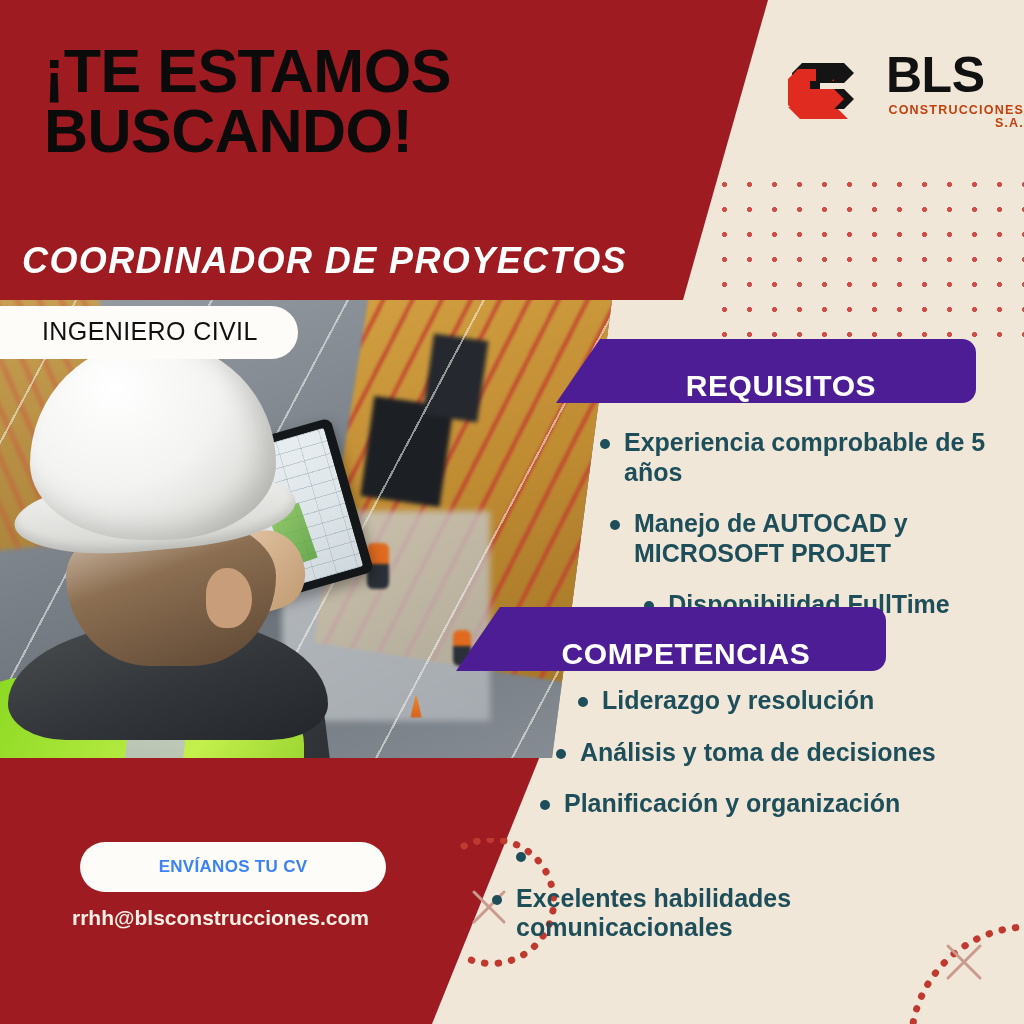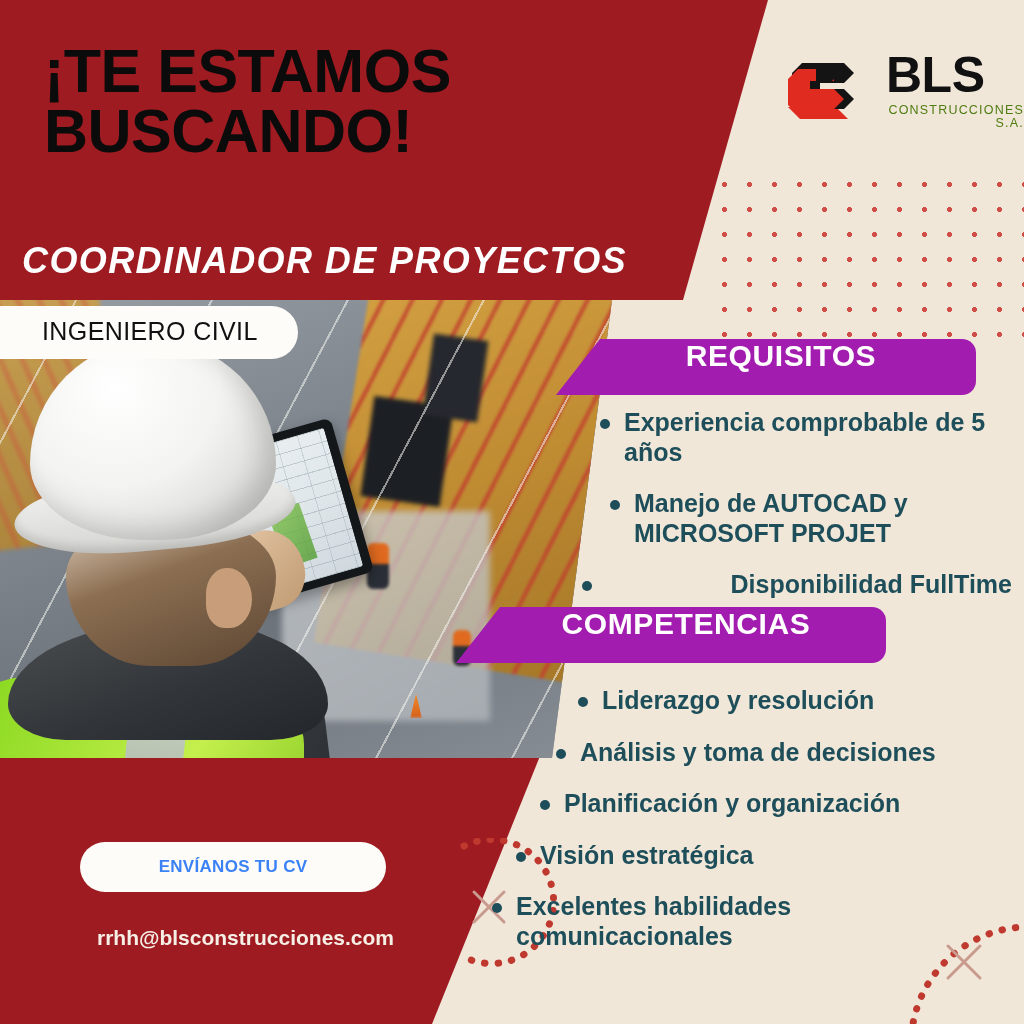--- a/index.html
+++ b/index.html
@@ -310,34 +310,34 @@
     display: block;
     font-size: 50px;
     font-weight: 700;
     letter-spacing: -.5px;
     color: #111111;
   }
   .logo-sub {
     display: block;
     margin-top: 4px;
     font-size: 12.5px;
-    font-weight: 400;
+    font-weight: 700;
     letter-spacing: 1.2px;
-    color: #4d7c0f;
+    color: #c2410c;
     text-align: right;
   }
 
   
   .banner {
     position: absolute;
-    height: 56px;
-    background: #a21caf;
+    height: 64px;
+    background: #4c1d95;
     z-index: 6;
     display: flex;
-    align-items: flex-start;
+    align-items: flex-end;
     justify-content: center;
     clip-path: polygon(44px 0, 100% 0, 100% 100%, 0 100%);
     border-radius: 0 14px 14px 0;
   }
   .banner span {
     font-size: 30px;
     font-weight: 700;
     letter-spacing: .6px;
     color: #ffffff;
     white-space: nowrap;
@@ -363,21 +363,21 @@
     margin-top: 11px;
     border-radius: 50%;
     background: #1d4e5a;
   }
   .bullet-text {
     font-size: 25px;
     line-height: 1.18;
     font-weight: 600;
     color: #1d4e5a;
   }
-  .bullets.requisitos .bullet { justify-content: space-between; }
+  .bullets.requisitos .bullet { justify-content: center; margin-top: 20px; }
   .bullets.requisitos .b0 { margin-left: 0; }
   .bullets.requisitos .b1 { margin-left: 10px; }
   .bullets.requisitos .b2 { margin-left: -18px; margin-bottom: 0; }
 
   .bullets.competencias .b0 { margin-left: 78px; }
   .bullets.competencias .b1 { margin-left: 56px; }
   .bullets.competencias .b2 { margin-left: 40px; }
   .bullets.competencias .b3 { margin-left: 16px; }
   .bullets.competencias .b4 { margin-left: -8px; margin-bottom: 0; }
 
@@ -394,23 +394,23 @@
     z-index: 6;
   }
   .cv-pill span {
     font-size: 17px;
     font-weight: 700;
     letter-spacing: .3px;
     color: #3b82f6;
   }
   .cv-email {
     position: absolute;
-    left: 72px; top: 926px;
+    left: 72px; top: 906px;
     width: 322px;
-    text-align: right;
+    text-align: left;
     z-index: 6;
     font-size: 21px;
     font-weight: 600;
     color: #f6efe6;
   }
 
   
   .deco { position: absolute; z-index: 4; pointer-events: none; }
   .deco-arc-left { left: 452px; top: 838px; width: 130px; height: 130px; }
   .deco-arc-right { left: 886px; top: 900px; width: 170px; height: 160px; }
@@ -511,21 +511,20 @@
     <div class="bullet b1">
       <span class="bullet-dot"></span>
       <span class="bullet-text">Análisis y toma de decisiones</span>
     </div>
     <div class="bullet b2">
       <span class="bullet-dot"></span>
       <span class="bullet-text">Planificación y organización</span>
     </div>
     <div class="bullet b3">
       <span class="bullet-dot"></span>
-      <span class="bullet-text">Visión estratégica</span>
     </div>
     <div class="bullet b4">
       <span class="bullet-dot"></span>
       <span class="bullet-text">Excelentes habilidades comunicacionales</span>
     </div>
   </div>
 
   <svg class="deco deco-arc-left" viewBox="0 0 130 130">
     <path d="M12 8 A 62 62 0 1 1 10 118" fill="none" stroke="#c0392f" stroke-width="7" stroke-linecap="round" stroke-dasharray="0.5 13"></path>
     <g stroke="#c99a8e" stroke-width="3" stroke-linecap="round">

